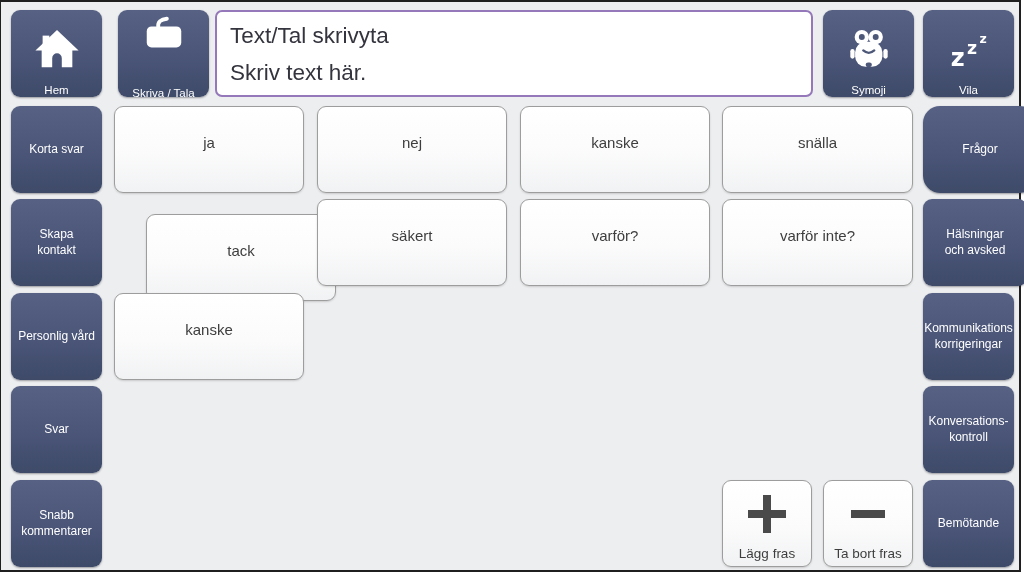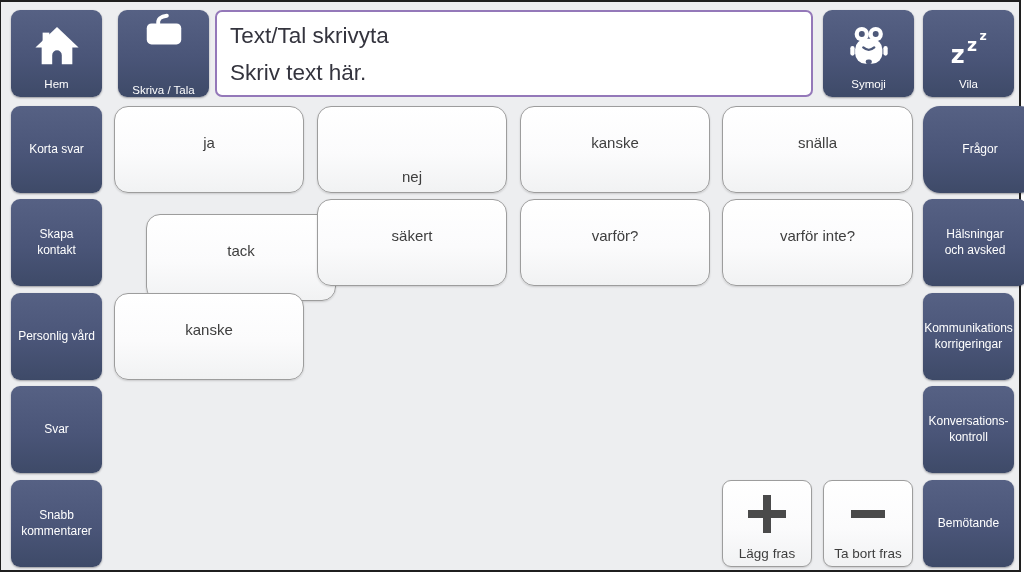--- a/index.html
+++ b/index.html
@@ -22,21 +22,21 @@
     box-shadow:0 1px 2px rgba(30,30,40,.4);
     color:#ffffff;cursor:pointer;
     display:flex;flex-direction:column;align-items:center;justify-content:center;
     font-family:inherit;padding:0;
   }
   .nav-btn .icon-slot{
     flex:1 1 auto;display:flex;align-items:center;justify-content:center;width:100%;
     padding-top:6px;
   }
   .nav-btn .nav-label{
-    flex:0 0 auto;font-size:11.5px;line-height:1.1;padding-bottom:6px;
+    flex:0 0 auto;font-size:11.5px;line-height:1.1;
     text-align:center;white-space:pre-line;
   }
   .nav-btn .mid-label{
     font-size:12px;line-height:1.3;text-align:center;white-space:pre-line;
     padding:0 2px;
   }
   
   .write-area{
     position:absolute;box-sizing:border-box;
     background:#ffffff;
@@ -45,21 +45,21 @@
     display:flex;flex-direction:column;justify-content:center;
   }
   .write-line{
     font-size:22.5px;line-height:37px;color:#34343e;
     white-space:nowrap;overflow:hidden;
   }
   
   .cell{
     position:absolute;box-sizing:border-box;
     background:linear-gradient(180deg,#ffffff 0%,#fbfbfc 55%,#f1f2f3 100%);
-    border:1px solid #9d9d9d;border-radius:14px;
+    border:1px solid #9d9d9d;border-radius:9px;
     box-shadow:0 1px 2px rgba(0,0,0,.15);
     display:flex;align-items:center;justify-content:center;
     font-family:inherit;font-size:15px;color:#3e3e3e;cursor:pointer;padding:0;
   }
   .cell .cell-label{transform:translateY(-7px);}
   
   .action-cell{
     position:absolute;box-sizing:border-box;
     background:linear-gradient(180deg,#ffffff 0%,#fbfbfc 55%,#f1f2f3 100%);
     border:1px solid #9d9d9d;border-radius:9px;
@@ -163,21 +163,21 @@
     <span class="mid-label">Konversations-
 kontroll</span>
   </button>
   <button class="nav-btn" style="left:922px;top:478px;width:91px;height:87px;">
     <span class="mid-label">Bemötande</span>
   </button>
 
   <button class="cell" style="left:113px;top:104px;width:190px;height:87px;">
     <span class="cell-label">ja</span>
   </button>
-  <button class="cell" style="left:316px;top:104px;width:190px;height:87px;align-items:flex-end;">
+  <button class="cell" style="left:316px;top:104px;width:190px;height:87px;">
     <span class="cell-label">nej</span>
   </button>
   <button class="cell" style="left:519px;top:104px;width:190px;height:87px;">
     <span class="cell-label">kanske</span>
   </button>
   <button class="cell" style="left:721px;top:104px;width:191px;height:87px;">
     <span class="cell-label">snälla</span>
   </button>
 
   <button class="cell" style="left:113px;top:212px;width:190px;height:87px;margin-left:32px;">

